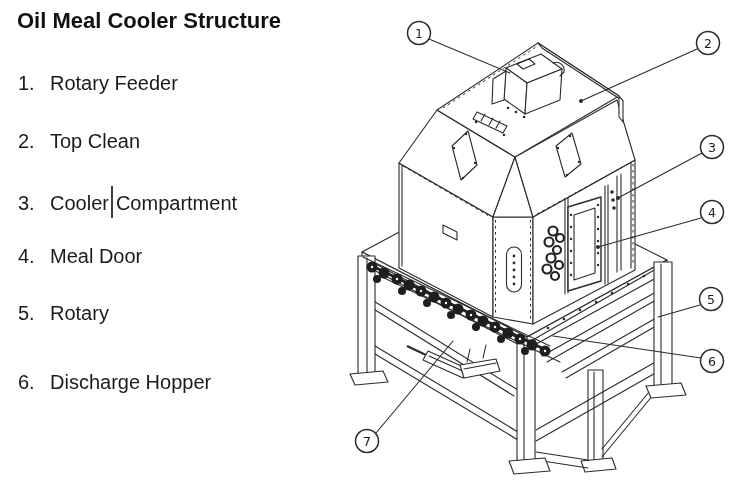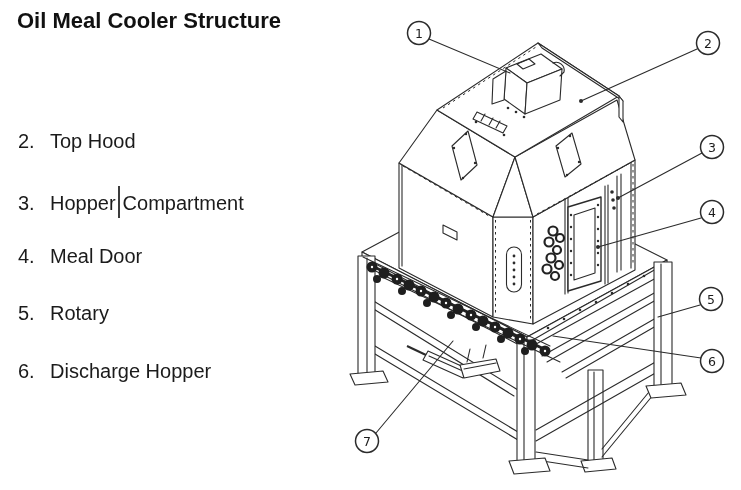--- a/index.html
+++ b/index.html
@@ -24,33 +24,36 @@
   .cot{font-family:"DejaVu Sans",sans-serif;font-size:12.5px;fill:#1b1b1b;text-anchor:middle;}
 </style>
 </head>
 <body>
 
 <div class="canvas">
 
   <div class="title">Oil Meal Cooler Structure</div>
 
   <div class="list">
+    <div class="item" style="top:71px">
+      <span class="num">1.</span><span class="lbl">Rotary Feeder</span>
+    </div>
     <div class="item" style="top:129px">
-      <span class="num">2.</span><span class="lbl">Top Hood</span>
+      <span class="num">2.</span><span class="lbl">Top Clean</span>
     </div>
     <div class="item" style="top:186px">
-      <span class="num">3.</span><span class="lbl"><span>Hopper</span><span class="caret"></span><span>Compartment</span></span>
+      <span class="num">3.</span><span class="lbl"><span>Cooler</span><span class="caret"></span><span>Compartment</span></span>
     </div>
     <div class="item" style="top:244px">
       <span class="num">4.</span><span class="lbl">Meal Door</span>
     </div>
     <div class="item" style="top:301px">
       <span class="num">5.</span><span class="lbl">Rotary</span>
     </div>
-    <div class="item" style="top:359px">
+    <div class="item" style="top:370px">
       <span class="num">6.</span><span class="lbl">Discharge Hopper</span>
     </div>
   </div>
 
   <svg class="diagram" width="741" height="490" viewBox="0 0 741 490">
 
     <g>
 
       <rect class="ln wh" x="588" y="370" width="15" height="91"></rect>
       <line class="ln" x1="594" y1="372" x2="594" y2="460"></line>

